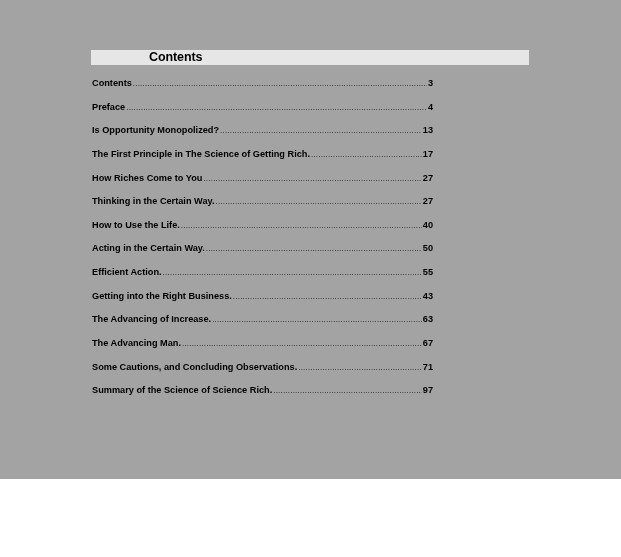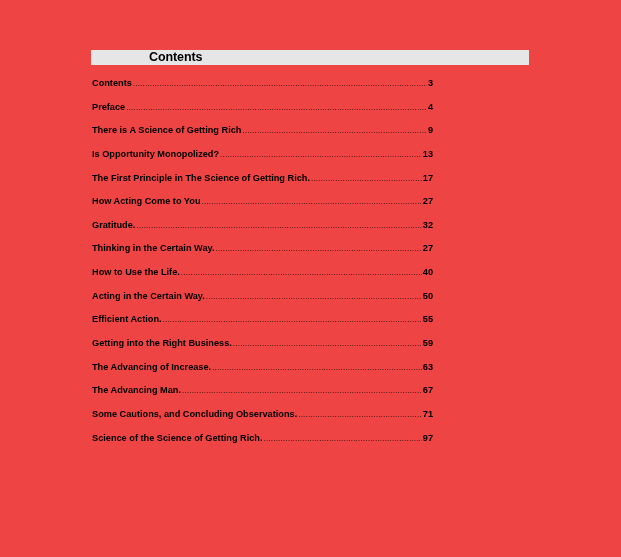--- a/index.html
+++ b/index.html
@@ -13,22 +13,22 @@
       position: relative;
       overflow: hidden;
       font-family: "Liberation Sans", sans-serif;
       color: #000000;
     }
     .page {
       position: absolute;
       left: 0;
       top: 0;
       width: 621px;
-      height: 557px;
-      background: #ef4444;
+      height: 479px;
+      background: #a3a3a3;
     }
     .heading-bar {
       position: absolute;
       left: 91px;
       top: 50px;
       width: 438px;
       height: 15px;
       background: #e6e6e6;
     }
     .heading-text {
@@ -93,43 +93,33 @@
       <span class="toc-title">Contents</span>
       <span class="toc-leader"></span>
       <span class="toc-page">3</span>
     </li>
     <li class="toc-entry">
       <span class="toc-title">Preface</span>
       <span class="toc-leader"></span>
       <span class="toc-page">4</span>
     </li>
     <li class="toc-entry">
-      <span class="toc-title">There is A Science of Getting Rich</span>
-      <span class="toc-leader"></span>
-      <span class="toc-page">9</span>
-    </li>
-    <li class="toc-entry">
       <span class="toc-title">Is Opportunity Monopolized?</span>
       <span class="toc-leader"></span>
       <span class="toc-page">13</span>
     </li>
     <li class="toc-entry">
       <span class="toc-title">The First Principle in The Science of Getting Rich.</span>
       <span class="toc-leader"></span>
       <span class="toc-page">17</span>
     </li>
     <li class="toc-entry">
-      <span class="toc-title">How Acting Come to You</span>
+      <span class="toc-title">How Riches Come to You</span>
       <span class="toc-leader"></span>
       <span class="toc-page">27</span>
-    </li>
-    <li class="toc-entry">
-      <span class="toc-title">Gratitude.</span>
-      <span class="toc-leader"></span>
-      <span class="toc-page">32</span>
     </li>
     <li class="toc-entry">
       <span class="toc-title">Thinking in the Certain Way.</span>
       <span class="toc-leader"></span>
       <span class="toc-page">27</span>
     </li>
     <li class="toc-entry">
       <span class="toc-title">How to Use the Life.</span>
       <span class="toc-leader"></span>
       <span class="toc-page">40</span>
@@ -140,36 +130,36 @@
       <span class="toc-page">50</span>
     </li>
     <li class="toc-entry">
       <span class="toc-title">Efficient Action.</span>
       <span class="toc-leader"></span>
       <span class="toc-page">55</span>
     </li>
     <li class="toc-entry">
       <span class="toc-title">Getting into the Right Business.</span>
       <span class="toc-leader"></span>
-      <span class="toc-page">59</span>
+      <span class="toc-page">43</span>
     </li>
     <li class="toc-entry">
       <span class="toc-title">The Advancing of Increase.</span>
       <span class="toc-leader"></span>
       <span class="toc-page">63</span>
     </li>
     <li class="toc-entry">
       <span class="toc-title">The Advancing Man.</span>
       <span class="toc-leader"></span>
       <span class="toc-page">67</span>
     </li>
     <li class="toc-entry">
       <span class="toc-title">Some Cautions, and Concluding Observations.</span>
       <span class="toc-leader"></span>
       <span class="toc-page">71</span>
     </li>
     <li class="toc-entry">
-      <span class="toc-title">Science of the Science of Getting Rich.</span>
+      <span class="toc-title">Summary of the Science of Science Rich.</span>
       <span class="toc-leader"></span>
       <span class="toc-page">97</span>
     </li>
   </ul>
 </div>
 
 </body></html>

